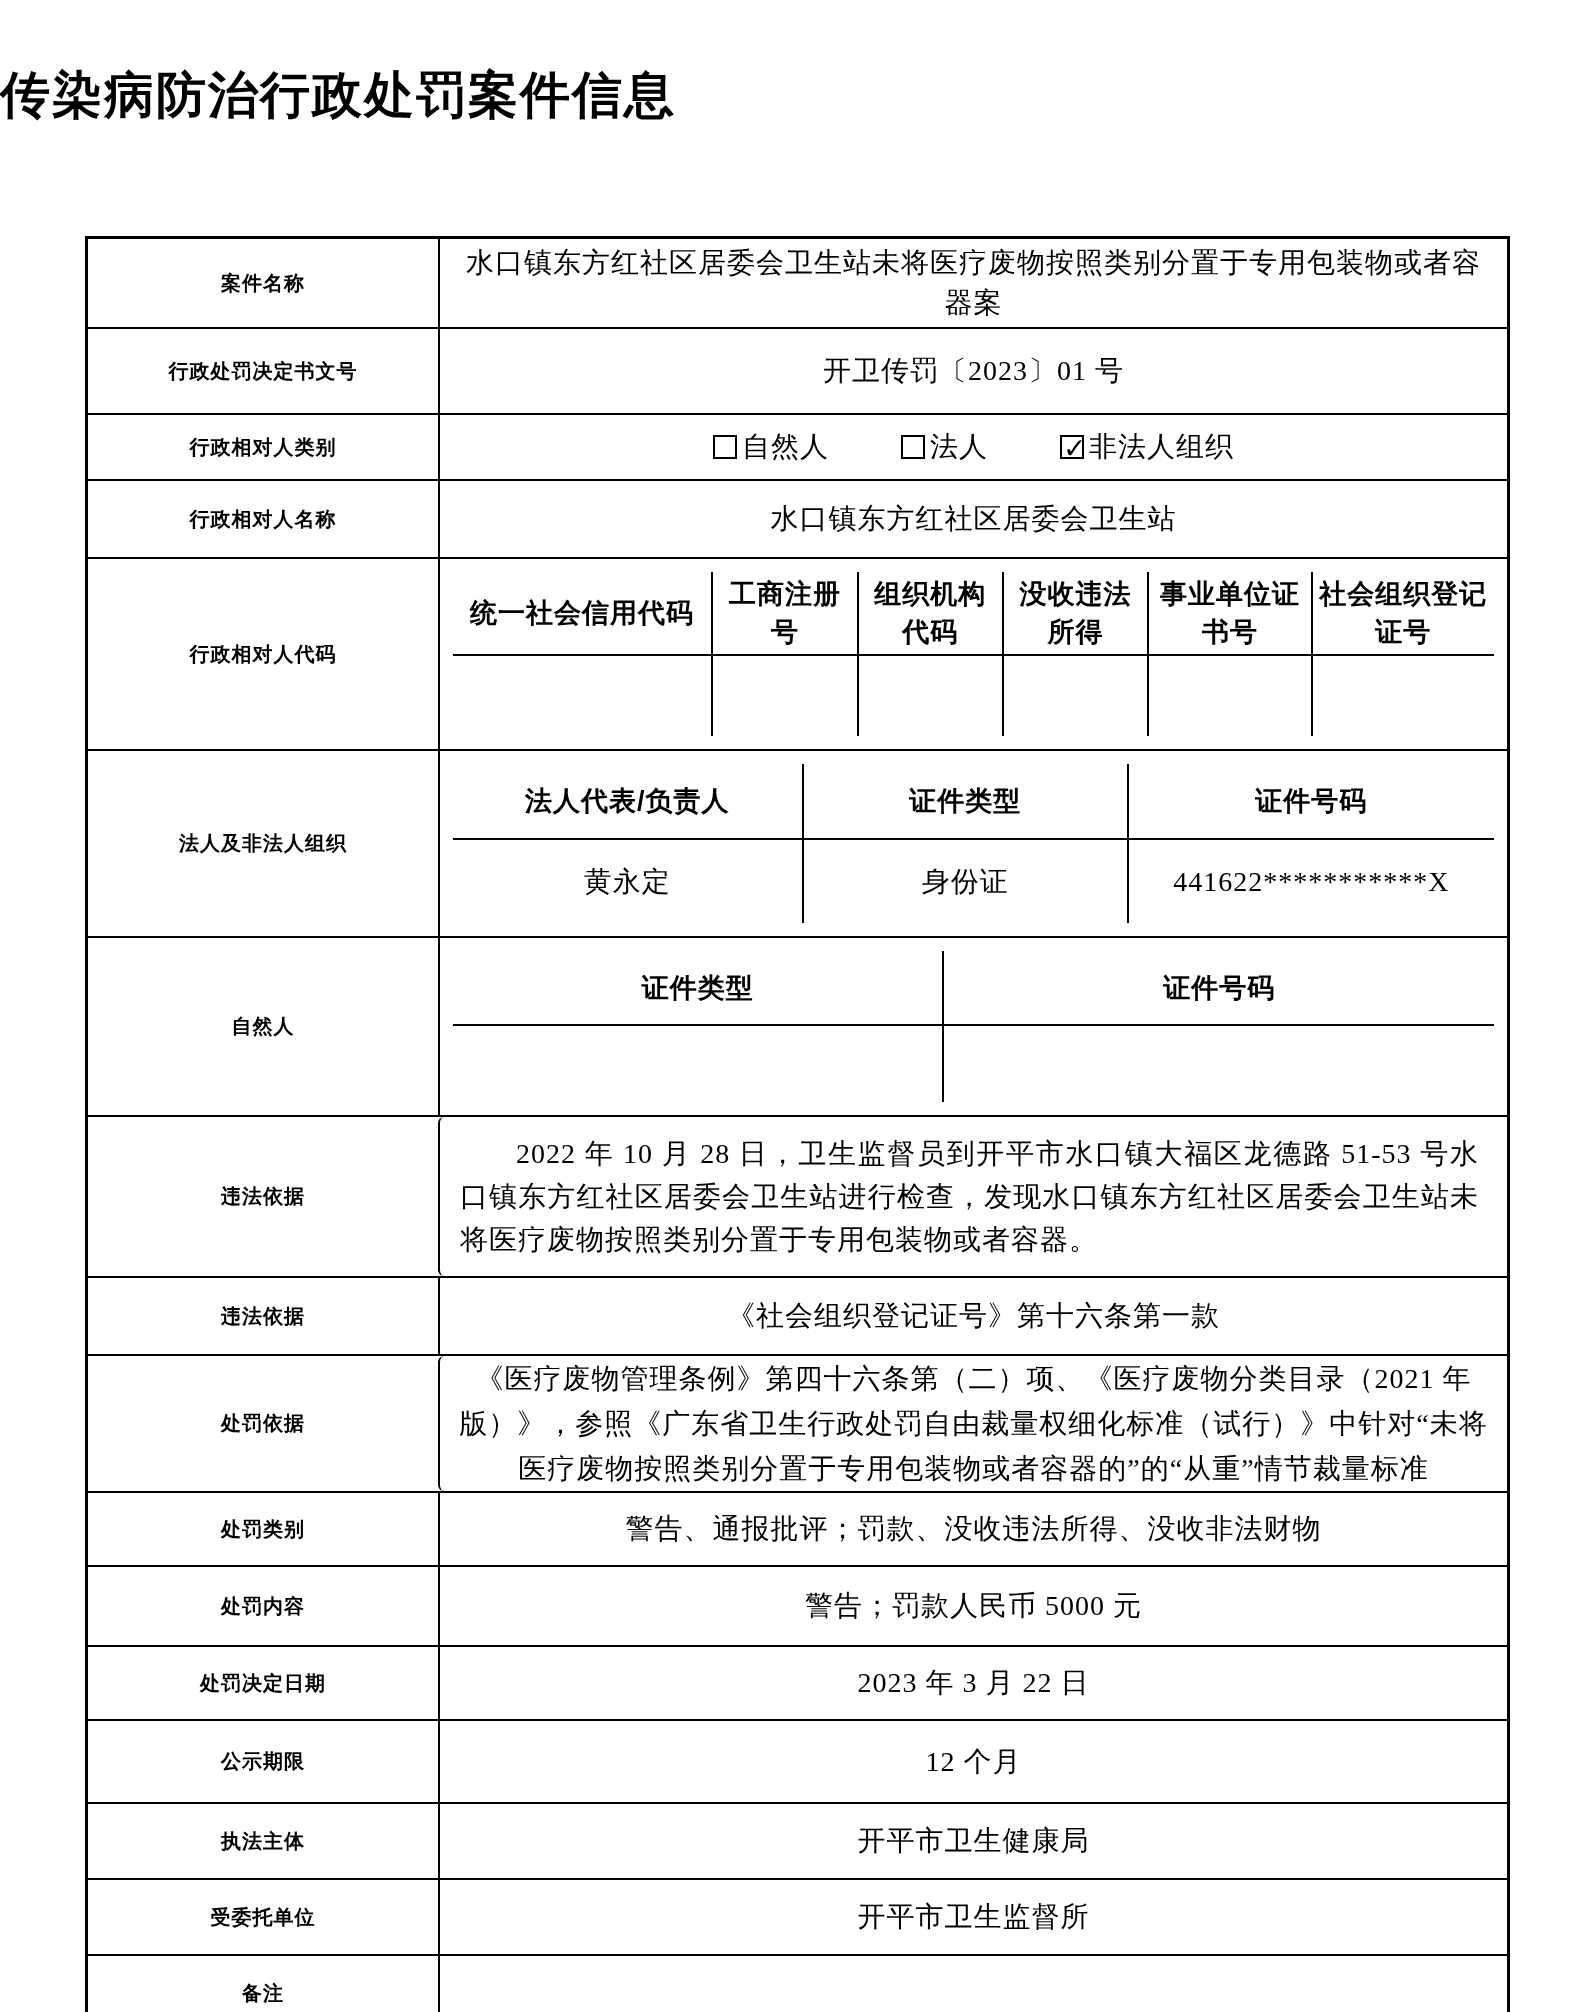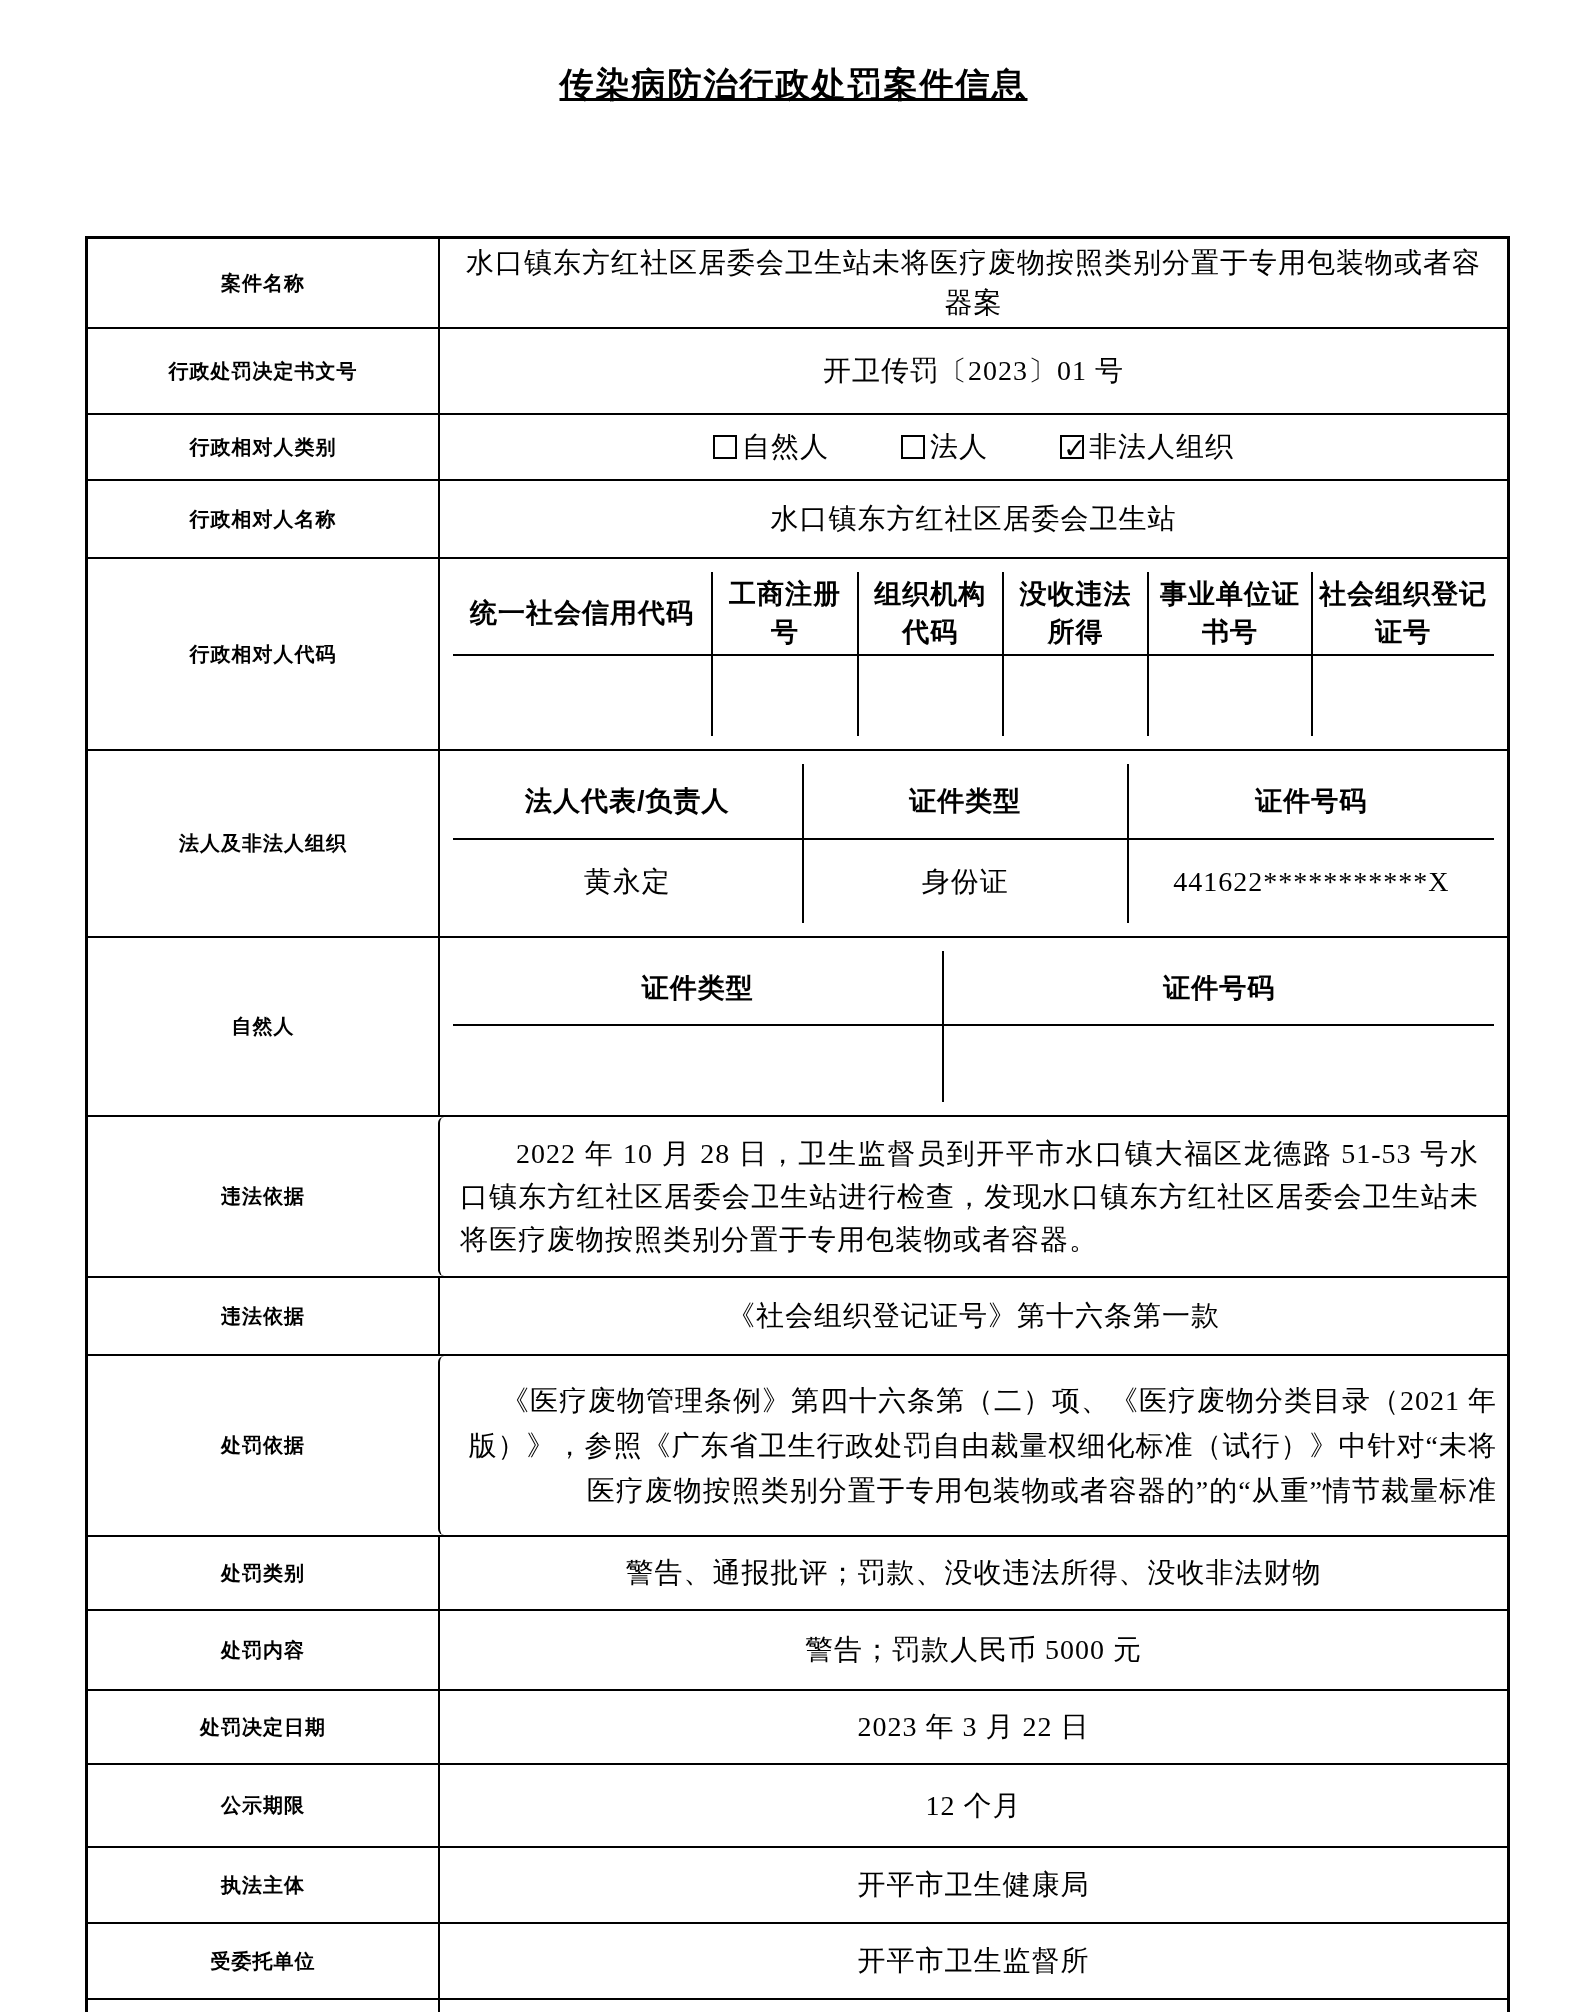--- a/index.html
+++ b/index.html
@@ -10,27 +10,25 @@
     height: 2012px;
     background: #ffffff;
     overflow: hidden;
     color: #000000;
   }
   .doc-title {
     position: absolute;
     top: 62px;
     left: 0;
     width: 100%;
-    text-align: center;
     font-family: "Liberation Serif", "DejaVu Serif", serif;
     font-weight: bold;
-    font-size: 34px;
+    font-size: 50px;
     letter-spacing: 2px;
     color: #000000;
-    text-decoration: underline;
   }
   .tbl {
     position: absolute;
     left: 85px;
     top: 236px;
     width: 1425px;
     border: 3px solid #000000;
     font-family: "Liberation Serif", "DejaVu Serif", serif;
     font-size: 28px;
     color: #000000;
@@ -135,23 +133,23 @@
   .para-text {
     width: 100%;
     text-align: justify;
     text-indent: 2em;
     line-height: 43px;
     padding: 15px 28px 15px 20px;
     letter-spacing: 1px;
   }
   .para-center-text {
     width: 100%;
-    text-align: right;
+    text-align: center;
     line-height: 45px;
-    padding: 22px 10px;
+    padding: 0 10px;
     letter-spacing: 1px;
   }
 </style>
 </head>
 <body>
 
 <div class="page">
 
   <h1 class="doc-title">传染病防治行政处罚案件信息</h1>
 

